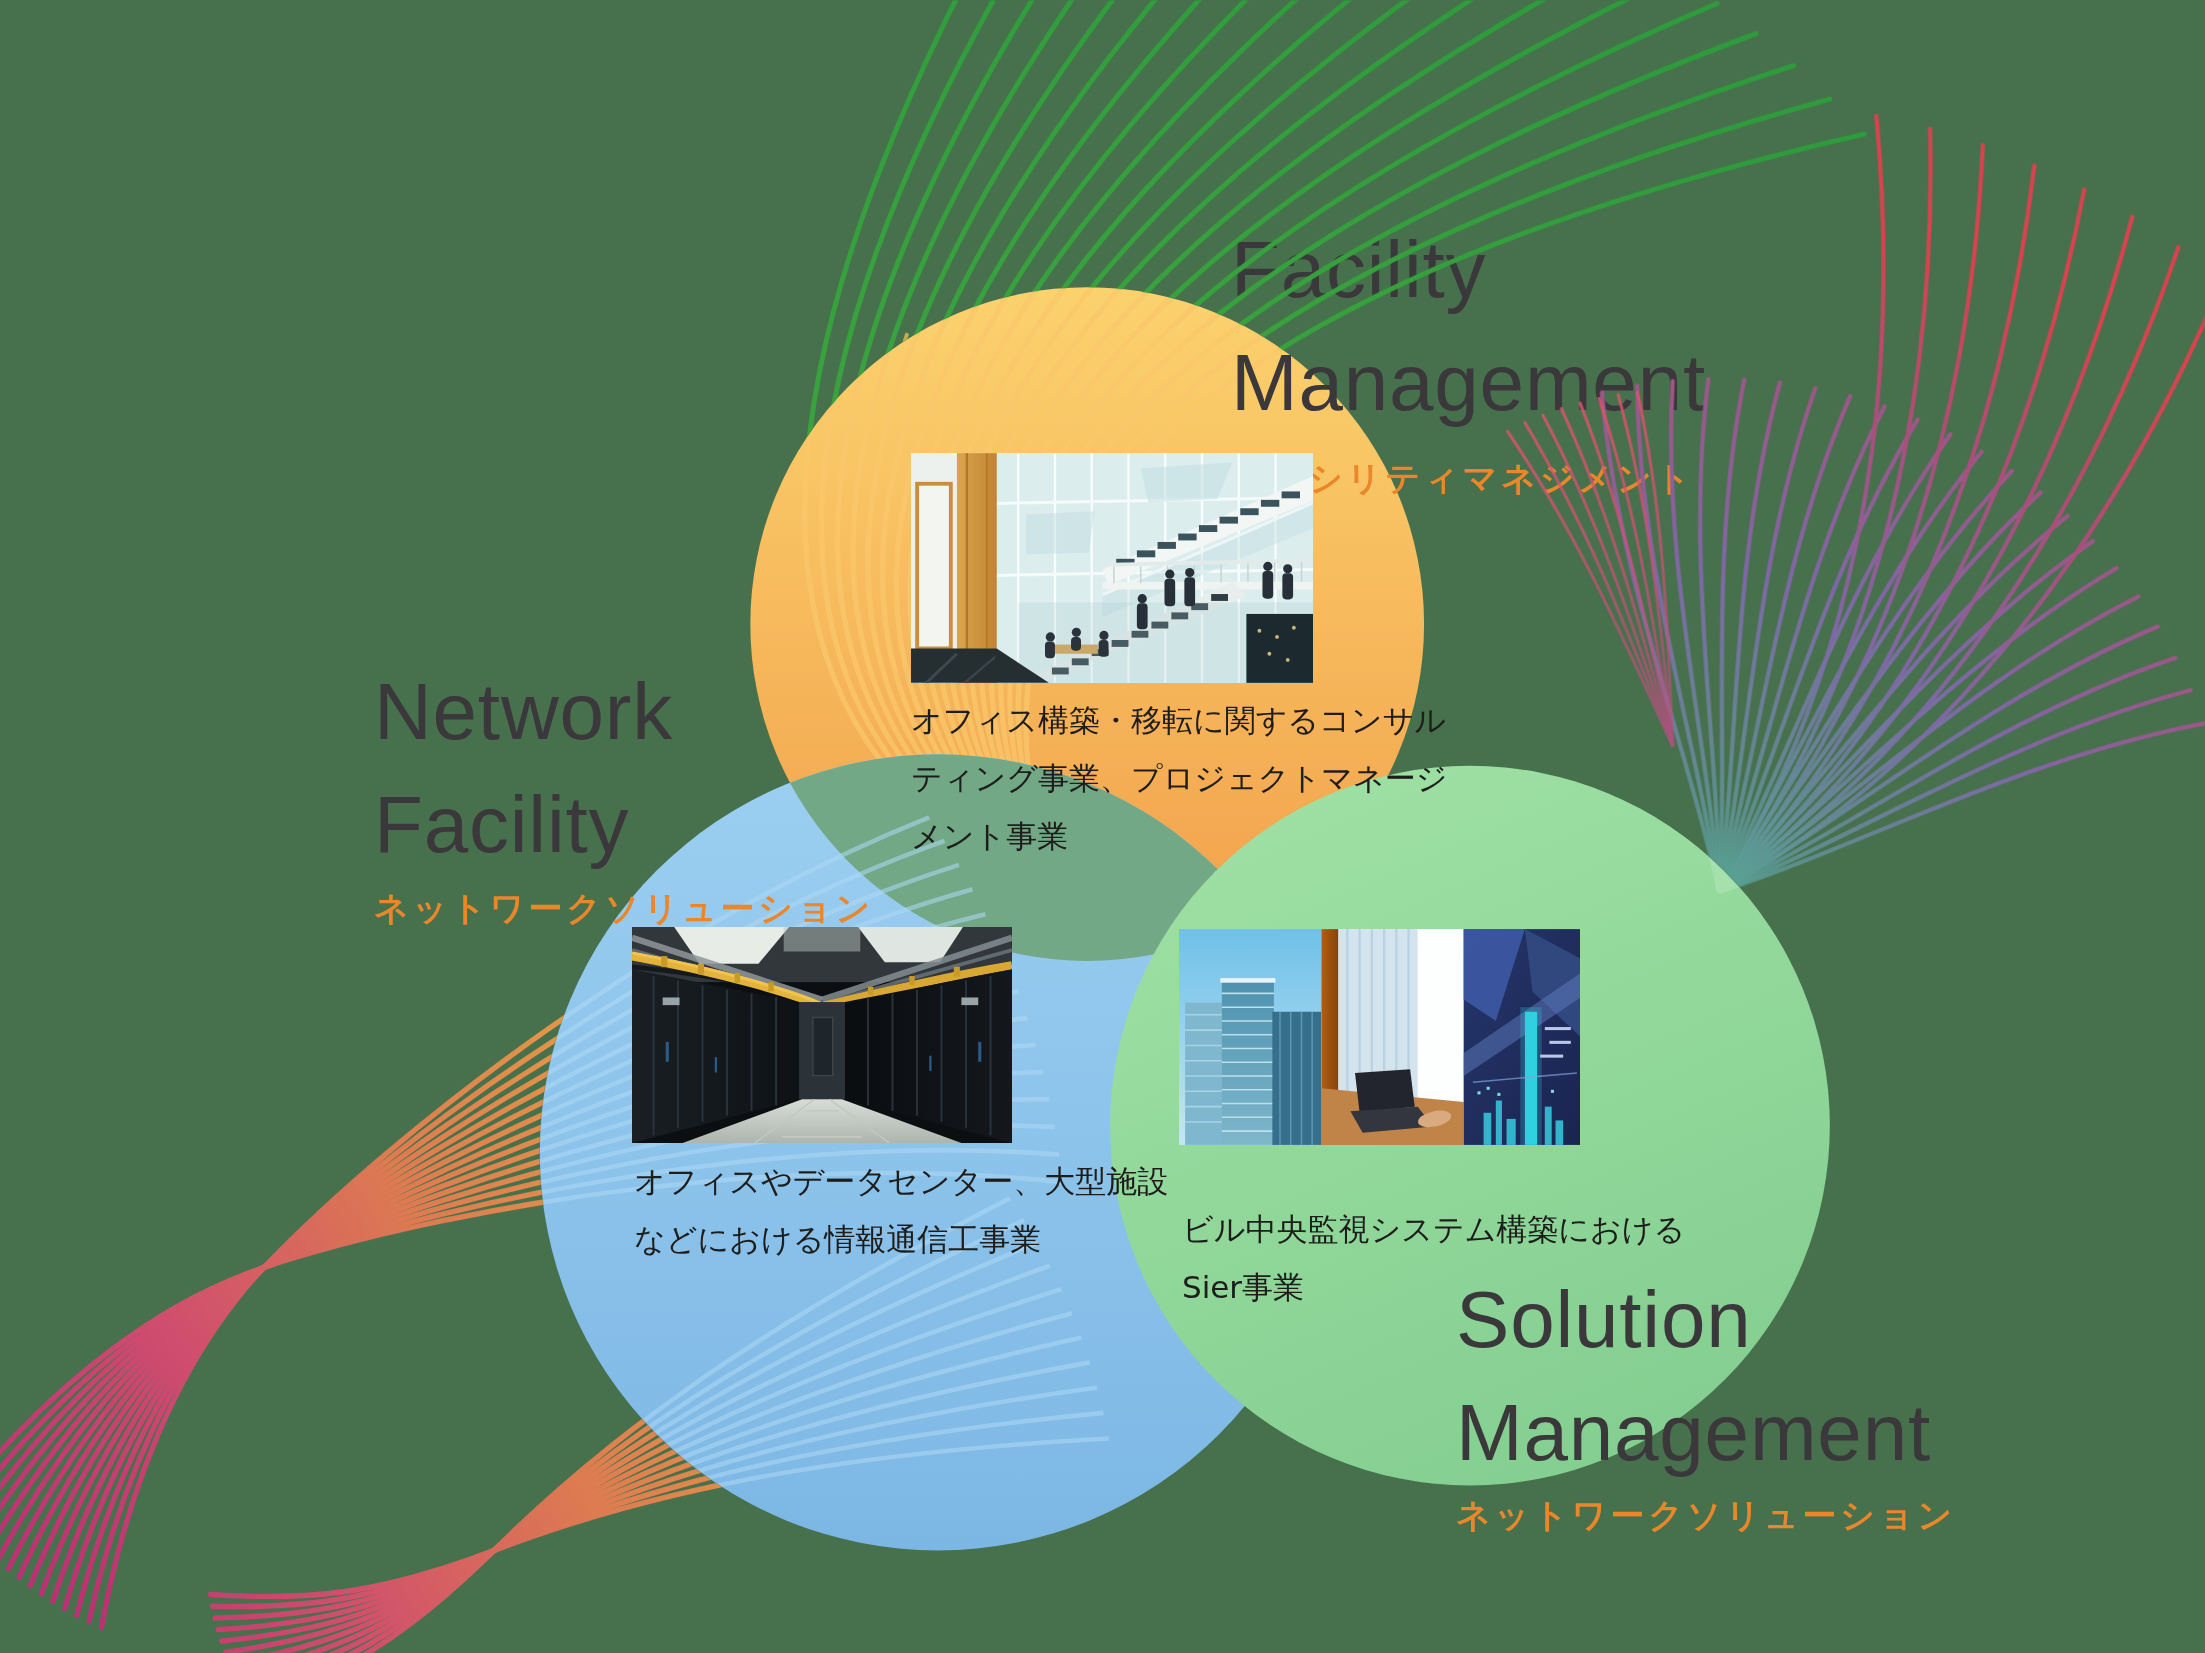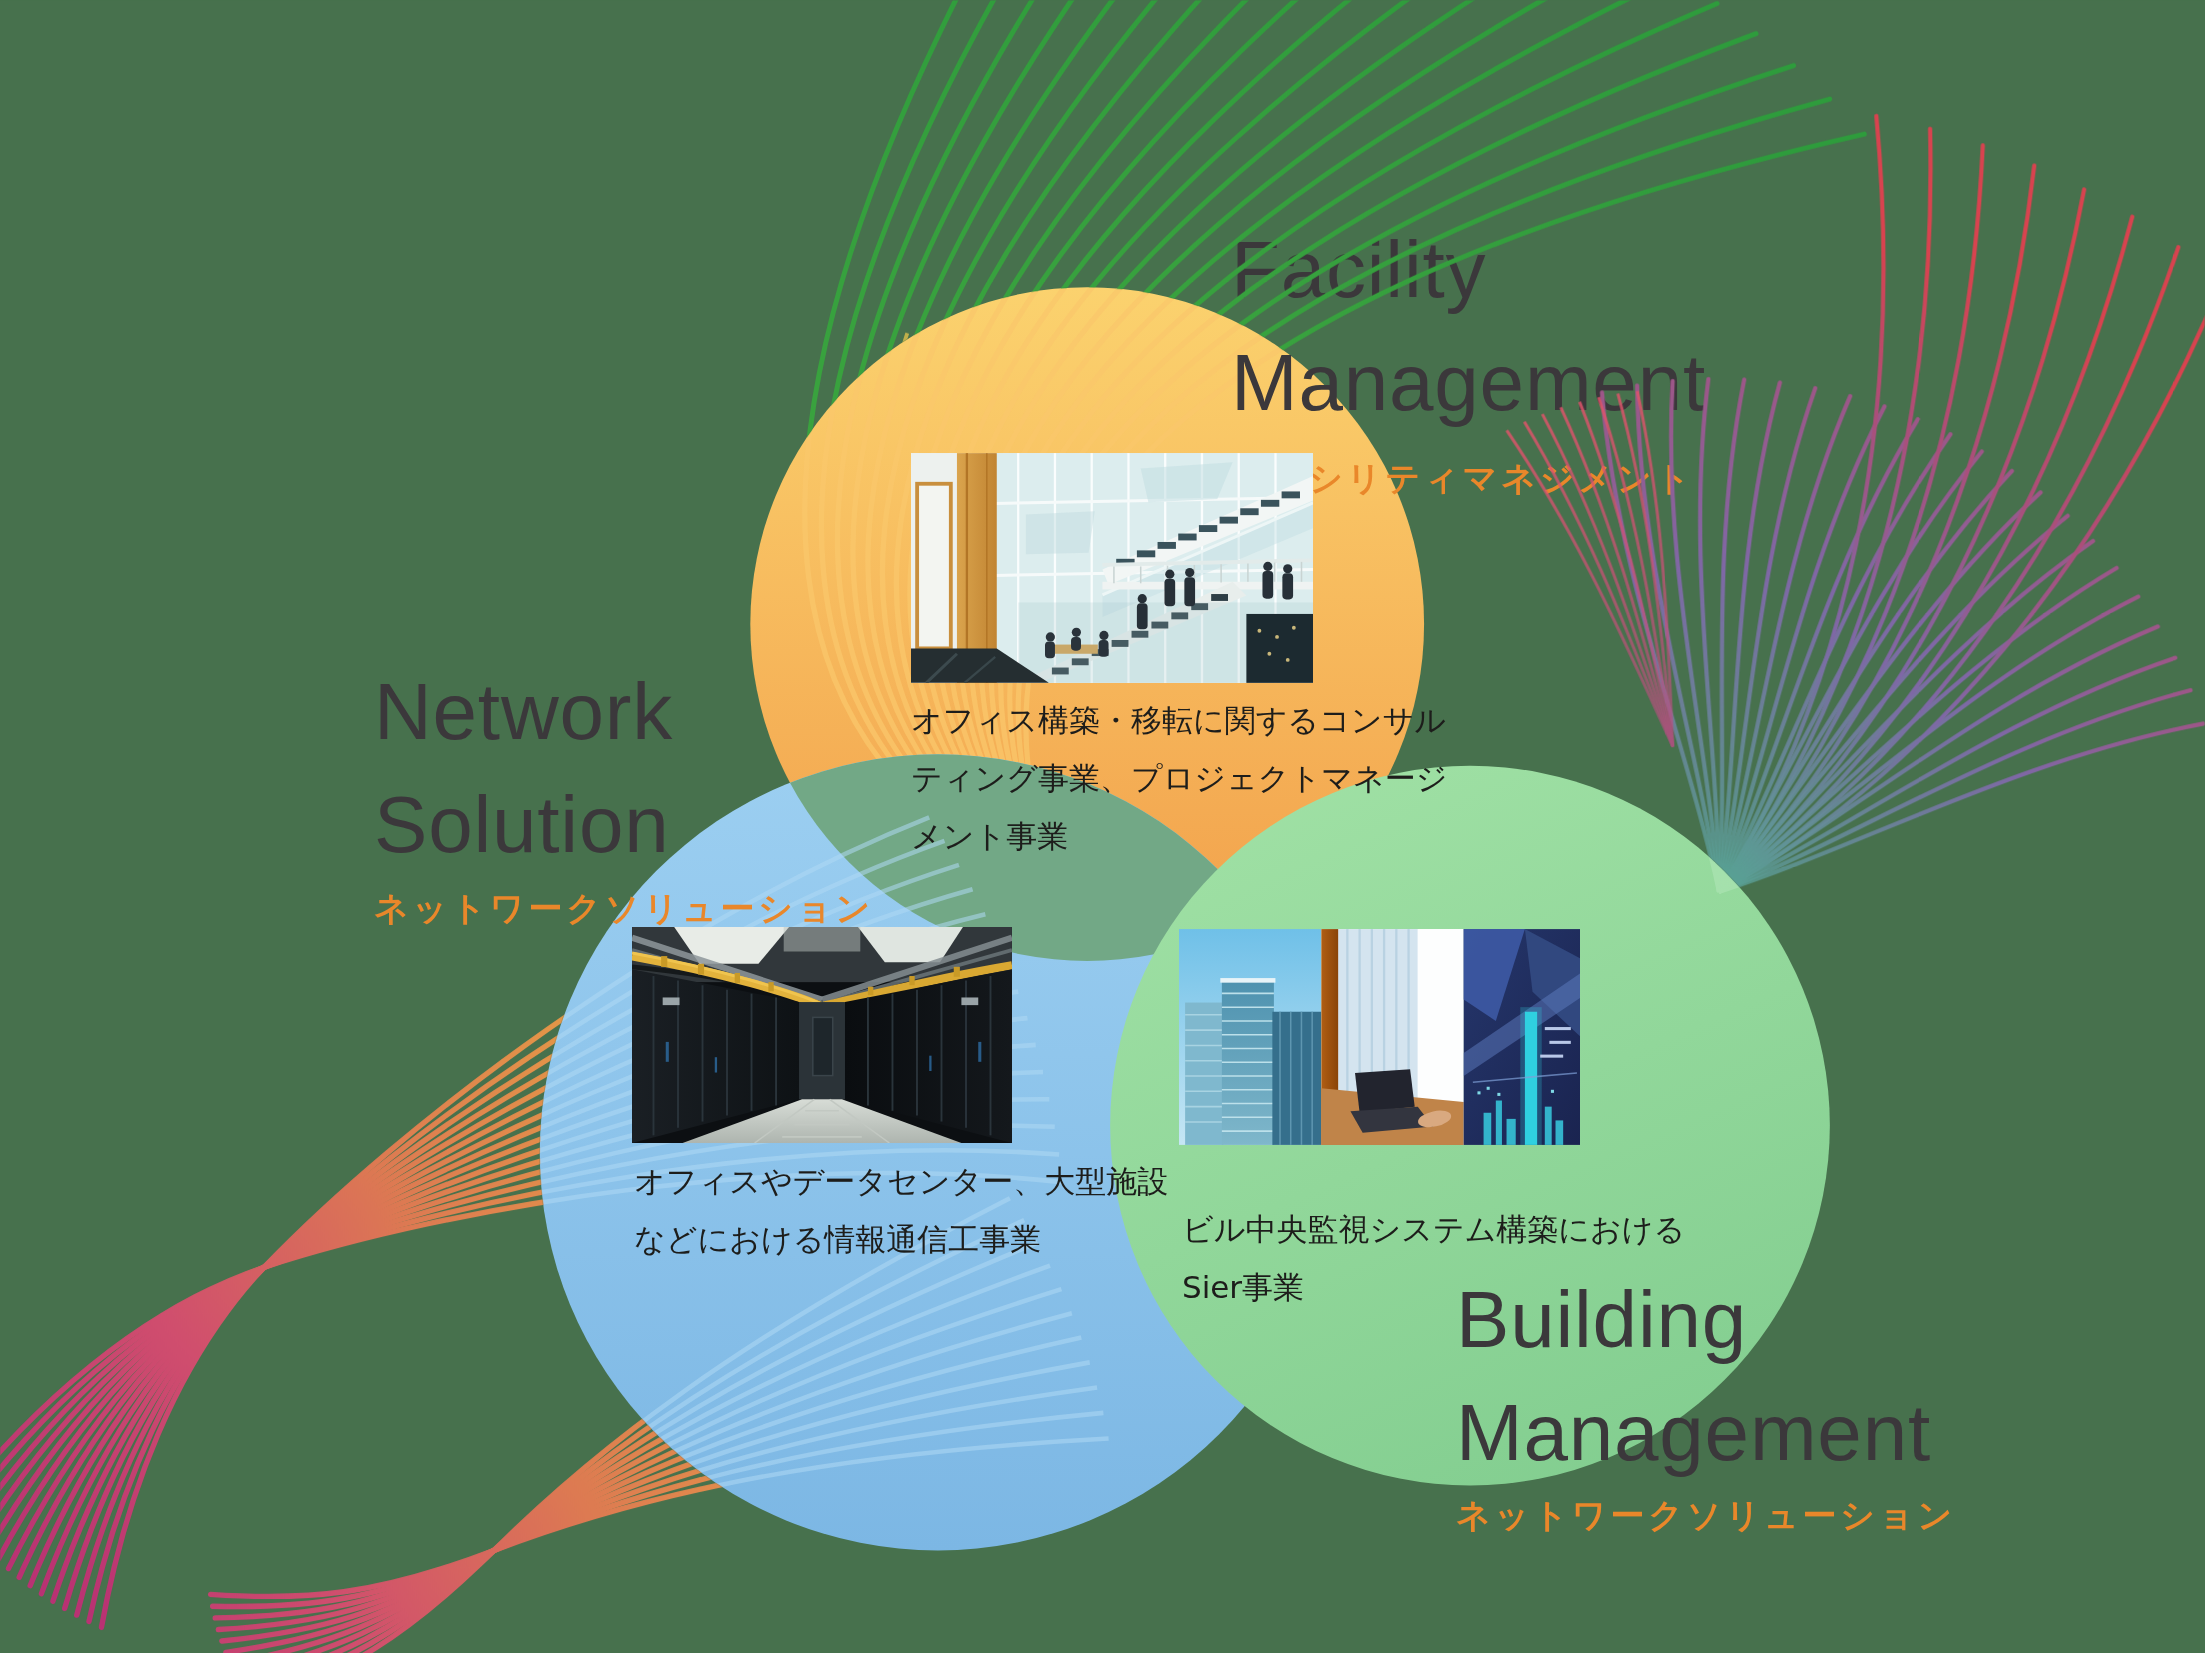--- a/index.html
+++ b/index.html
@@ -246,21 +246,21 @@
         <circle cx="468" cy="262" r="2.5"></circle>
         <circle cx="492" cy="270" r="2.5"></circle>
       </g>
   </svg>
 
   <div class="content desc" style="left:911px;top:691px;width:597px">オフィス構築・移転に関するコンサル
 ティング事業、プロジェクトマネージ
 メント事業</div>
 
   <div class="content title" style="left:374px;top:655px">Network
-Solution</div>
+Facility</div>
   <div class="content subtitle" style="left:374px;top:888px">ネットワークソリューション</div>
 
   <svg class="content photo" style="left:632px;top:927px" width="380" height="216" viewBox="0 0 496 282">
     <defs>
       <linearGradient id="pnRackL" x1="0" y1="0" x2="1" y2="0">
         <stop offset="0" stop-color="#1A1F24"></stop>
           <stop offset="1" stop-color="#0E1215"></stop>
       </linearGradient>
       <linearGradient id="pnRackR" x1="1" y1="0" x2="0" y2="0">
         <stop offset="0" stop-color="#14181C"></stop>
@@ -330,21 +330,21 @@
         <line x1="258" y1="225" x2="336" y2="282"></line>
       <line x1="226" y1="240" x2="270" y2="240"></line>
         <line x1="212" y1="258" x2="284" y2="258"></line>
       <line x1="196" y1="274" x2="300" y2="274"></line>
     </g>
   </svg>
 
   <div class="content desc" style="left:634px;top:1152px;width:582px">オフィスやデータセンター、大型施設
 などにおける情報通信工事業</div>
 
-  <div class="content title" style="left:1456px;top:1263px">Building
+  <div class="content title" style="left:1456px;top:1263px">Solution
 Management</div>
   <div class="content subtitle" style="left:1456px;top:1495px">ネットワークソリューション</div>
 
   <svg class="content photo" style="left:1179px;top:929px" width="401" height="216" viewBox="0 0 524 282">
     <defs>
       <linearGradient id="pbSky" x1="0" y1="0" x2="0" y2="1">
         <stop offset="0" stop-color="#6FC0E8"></stop>
           <stop offset="1" stop-color="#C6E6F4"></stop>
       </linearGradient>
       <linearGradient id="pbGlass" x1="0" y1="0" x2="0" y2="1">

